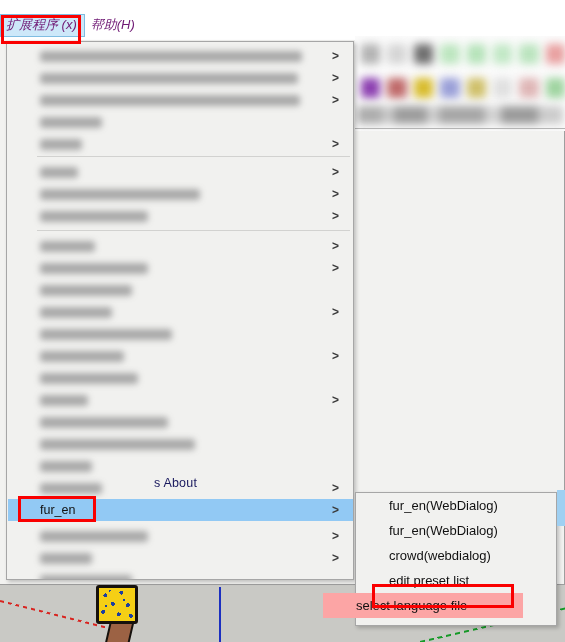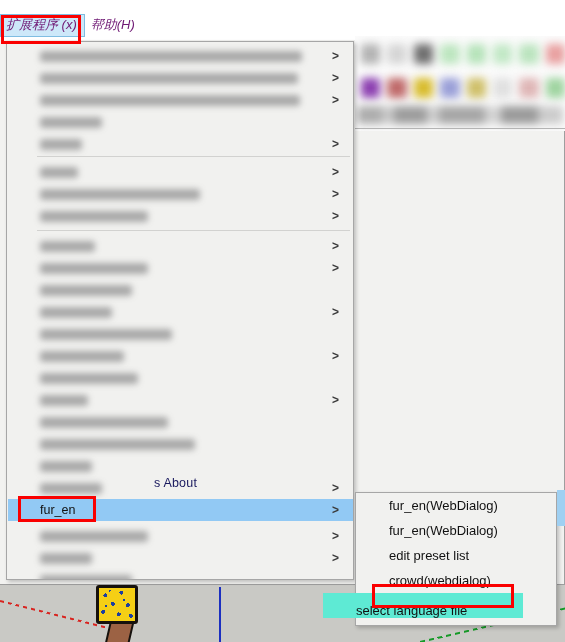--- a/index.html
+++ b/index.html
@@ -240,25 +240,24 @@
     position: relative;
     height: 25px;
     display: flex;
     align-items: center;
     padding-left: 33px;
     box-sizing: border-box;
     font-size: 13px;
     color: #111;
   }
   .submenu-row.selected {
-    background: #5eead4;
+    background: #fca5a5;
     margin-left: -33px;
     padding-left: 33px;
     width: 200px;
-    align-items: flex-end;
   }
   .submenu-hl-strip {
     position: absolute;
     left: 355px; top: 583px;
     width: 200px; height: 25px;
     background: #92c9f4;
   }
 
   
   .redbox {
@@ -423,24 +422,24 @@
 
   <div class="submenu-hl-strip"></div>
   <div class="submenu" id="submenu">
       <div class="submenu-row">
         <span>fur_en(WebDialog)</span>
       </div>
       <div class="submenu-row">
         <span>fur_en(WebDialog)</span>
       </div>
       <div class="submenu-row">
+        <span>crowd(webdialog)</span>
+      </div>
+      <div class="submenu-row">
         <span>edit preset list</span>
-      </div>
-      <div class="submenu-row">
-        <span>crowd(webdialog)</span>
       </div>
       <div class="submenu-row selected">
         <span>select language file</span>
       </div>
     </div>
 
   <div class="scroll-sliver"></div>
 
   <div class="redbox menubar-box"></div>
   <div class="redbox furen-box"></div>

